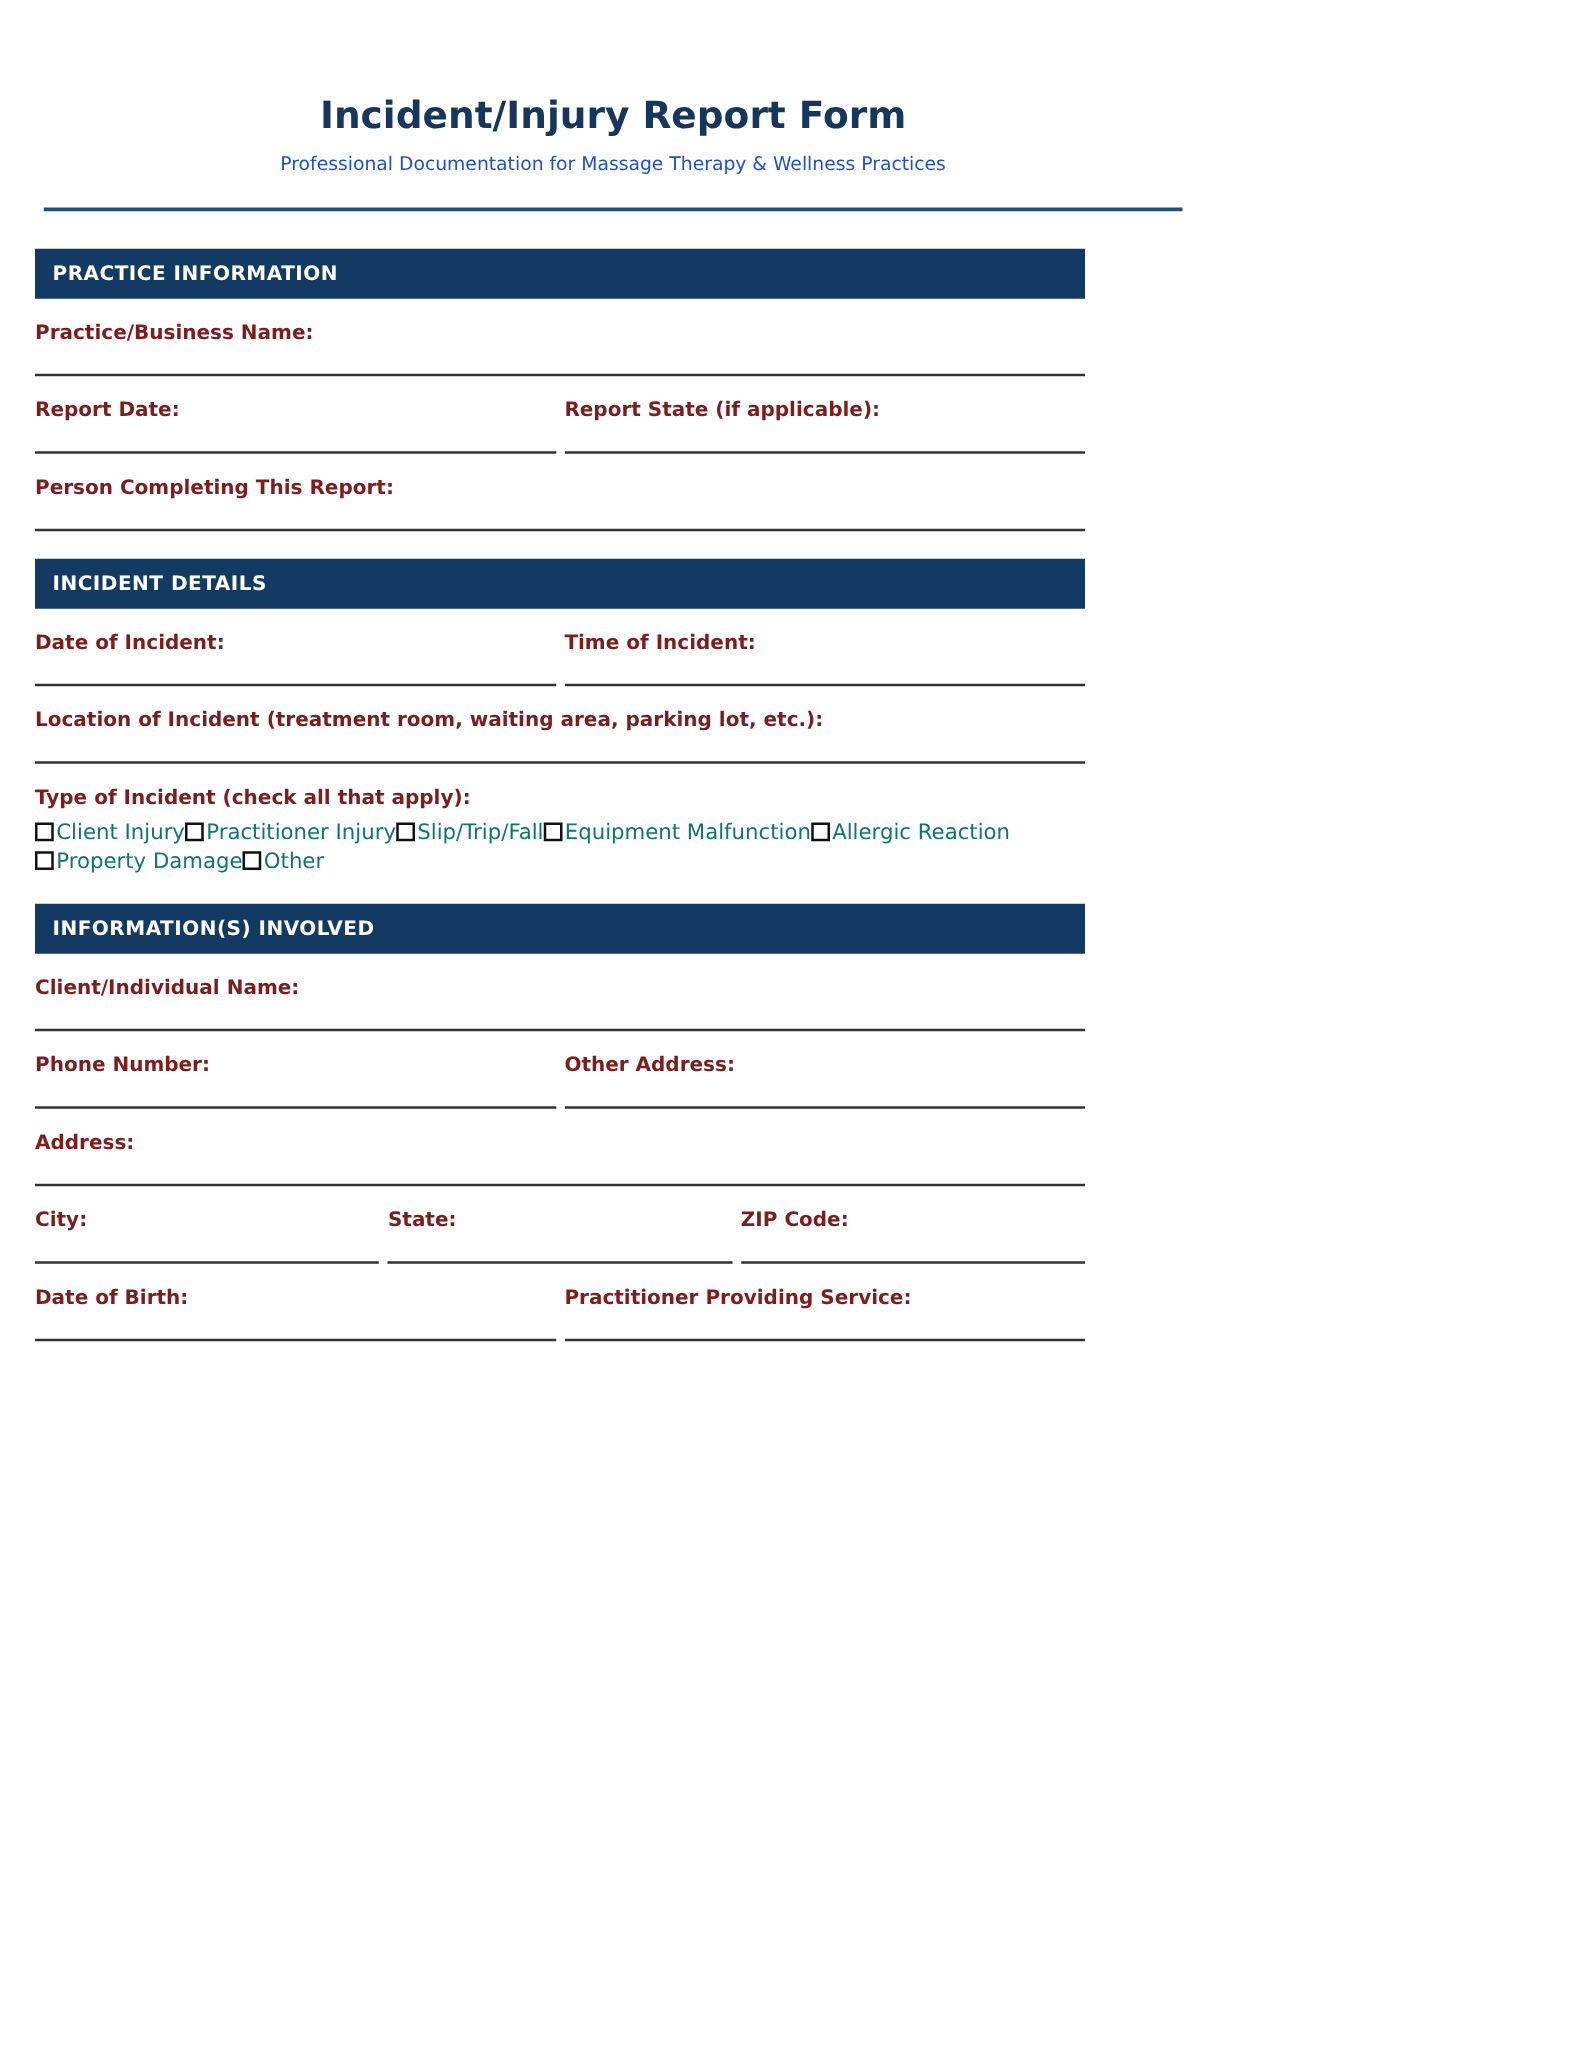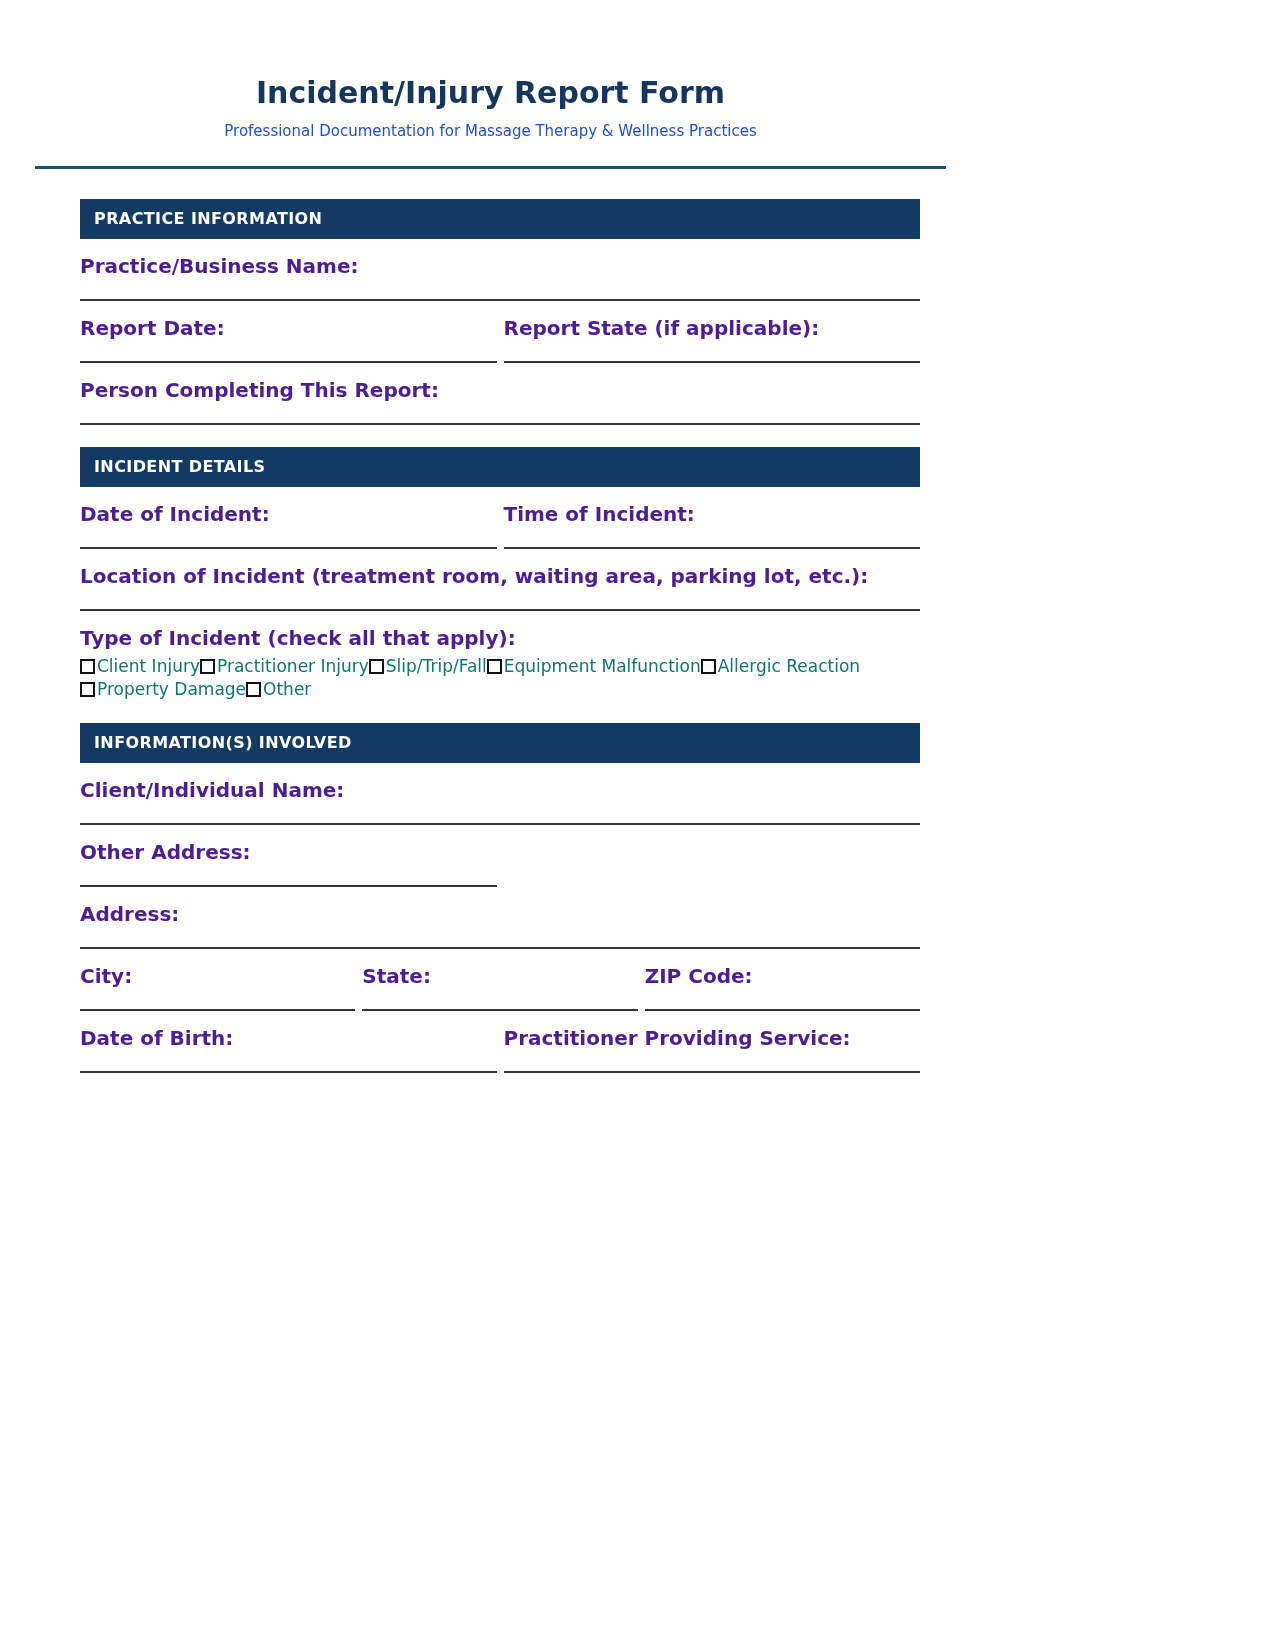--- a/index.html
+++ b/index.html
@@ -5,32 +5,32 @@
   * { margin:0; padding:0; box-sizing:border-box; }
   html,body { background:#ffffff; }
   body { font-family:"DejaVu Sans", sans-serif; color:#000; }
   .page { position:relative; width:1084px; height:1650px; background:#fff; overflow:hidden; }
 
   .header { margin-left:35px; width:911px; text-align:center; padding-top:76px;
             border-bottom:3px solid #1f4e79; padding-bottom:26px; }
   .title { font-size:30px; font-weight:bold; color:#17365d; line-height:34px; }
   .subtitle { font-size:15px; color:#1d4ed8; margin-top:12px; line-height:18px; }
 
-  .content { margin-left:80px; width:840px; }
+  .content { margin-left:28px; width:840px; }
 
   .bar { margin-top:22px; height:40px; line-height:40px; background:#123a63; color:#fff;
          font-size:16px; font-weight:bold; letter-spacing:0.4px; padding-left:14px; }
   .bar.first { margin-top:30px; }
 
   .row { display:grid; column-gap:7px; margin-top:18px; }
   .c1 { grid-template-columns:1fr; }
   .c2 { grid-template-columns:1fr 1fr; }
   .c3 { grid-template-columns:1fr 1fr 1fr; }
   .cell { border-bottom:2px solid #333; padding-bottom:24px; }
-  .lbl { display:block; font-size:20px; font-weight:bold; line-height:18px; color:#4c1d95; }
+  .lbl { display:block; font-size:16px; font-weight:bold; line-height:18px; color:#7f1d1d; }
 
   .row-plain { margin-top:18px; }
 
   .checks { margin-top:8px; font-size:17px; line-height:23px; color:#0f766e; }
   .chk { white-space:nowrap; }
   .box { display:inline-block; width:15px; height:15px; border:2px solid #111;
          background:#fff; vertical-align:-2px; margin-right:2px; }
 </style>
 </head>
 <body>
@@ -99,20 +99,23 @@
     </div>
 
     <div class="row c1">
       <div class="cell">
         <span class="lbl">Client/Individual Name:</span>
       </div>
     </div>
 
     <div class="row c2">
       <div class="cell">
+        <span class="lbl">Phone Number:</span>
+      </div>
+      <div class="cell">
         <span class="lbl">Other Address:</span>
       </div>
     </div>
 
     <div class="row c1">
       <div class="cell">
         <span class="lbl">Address:</span>
       </div>
     </div>
 

